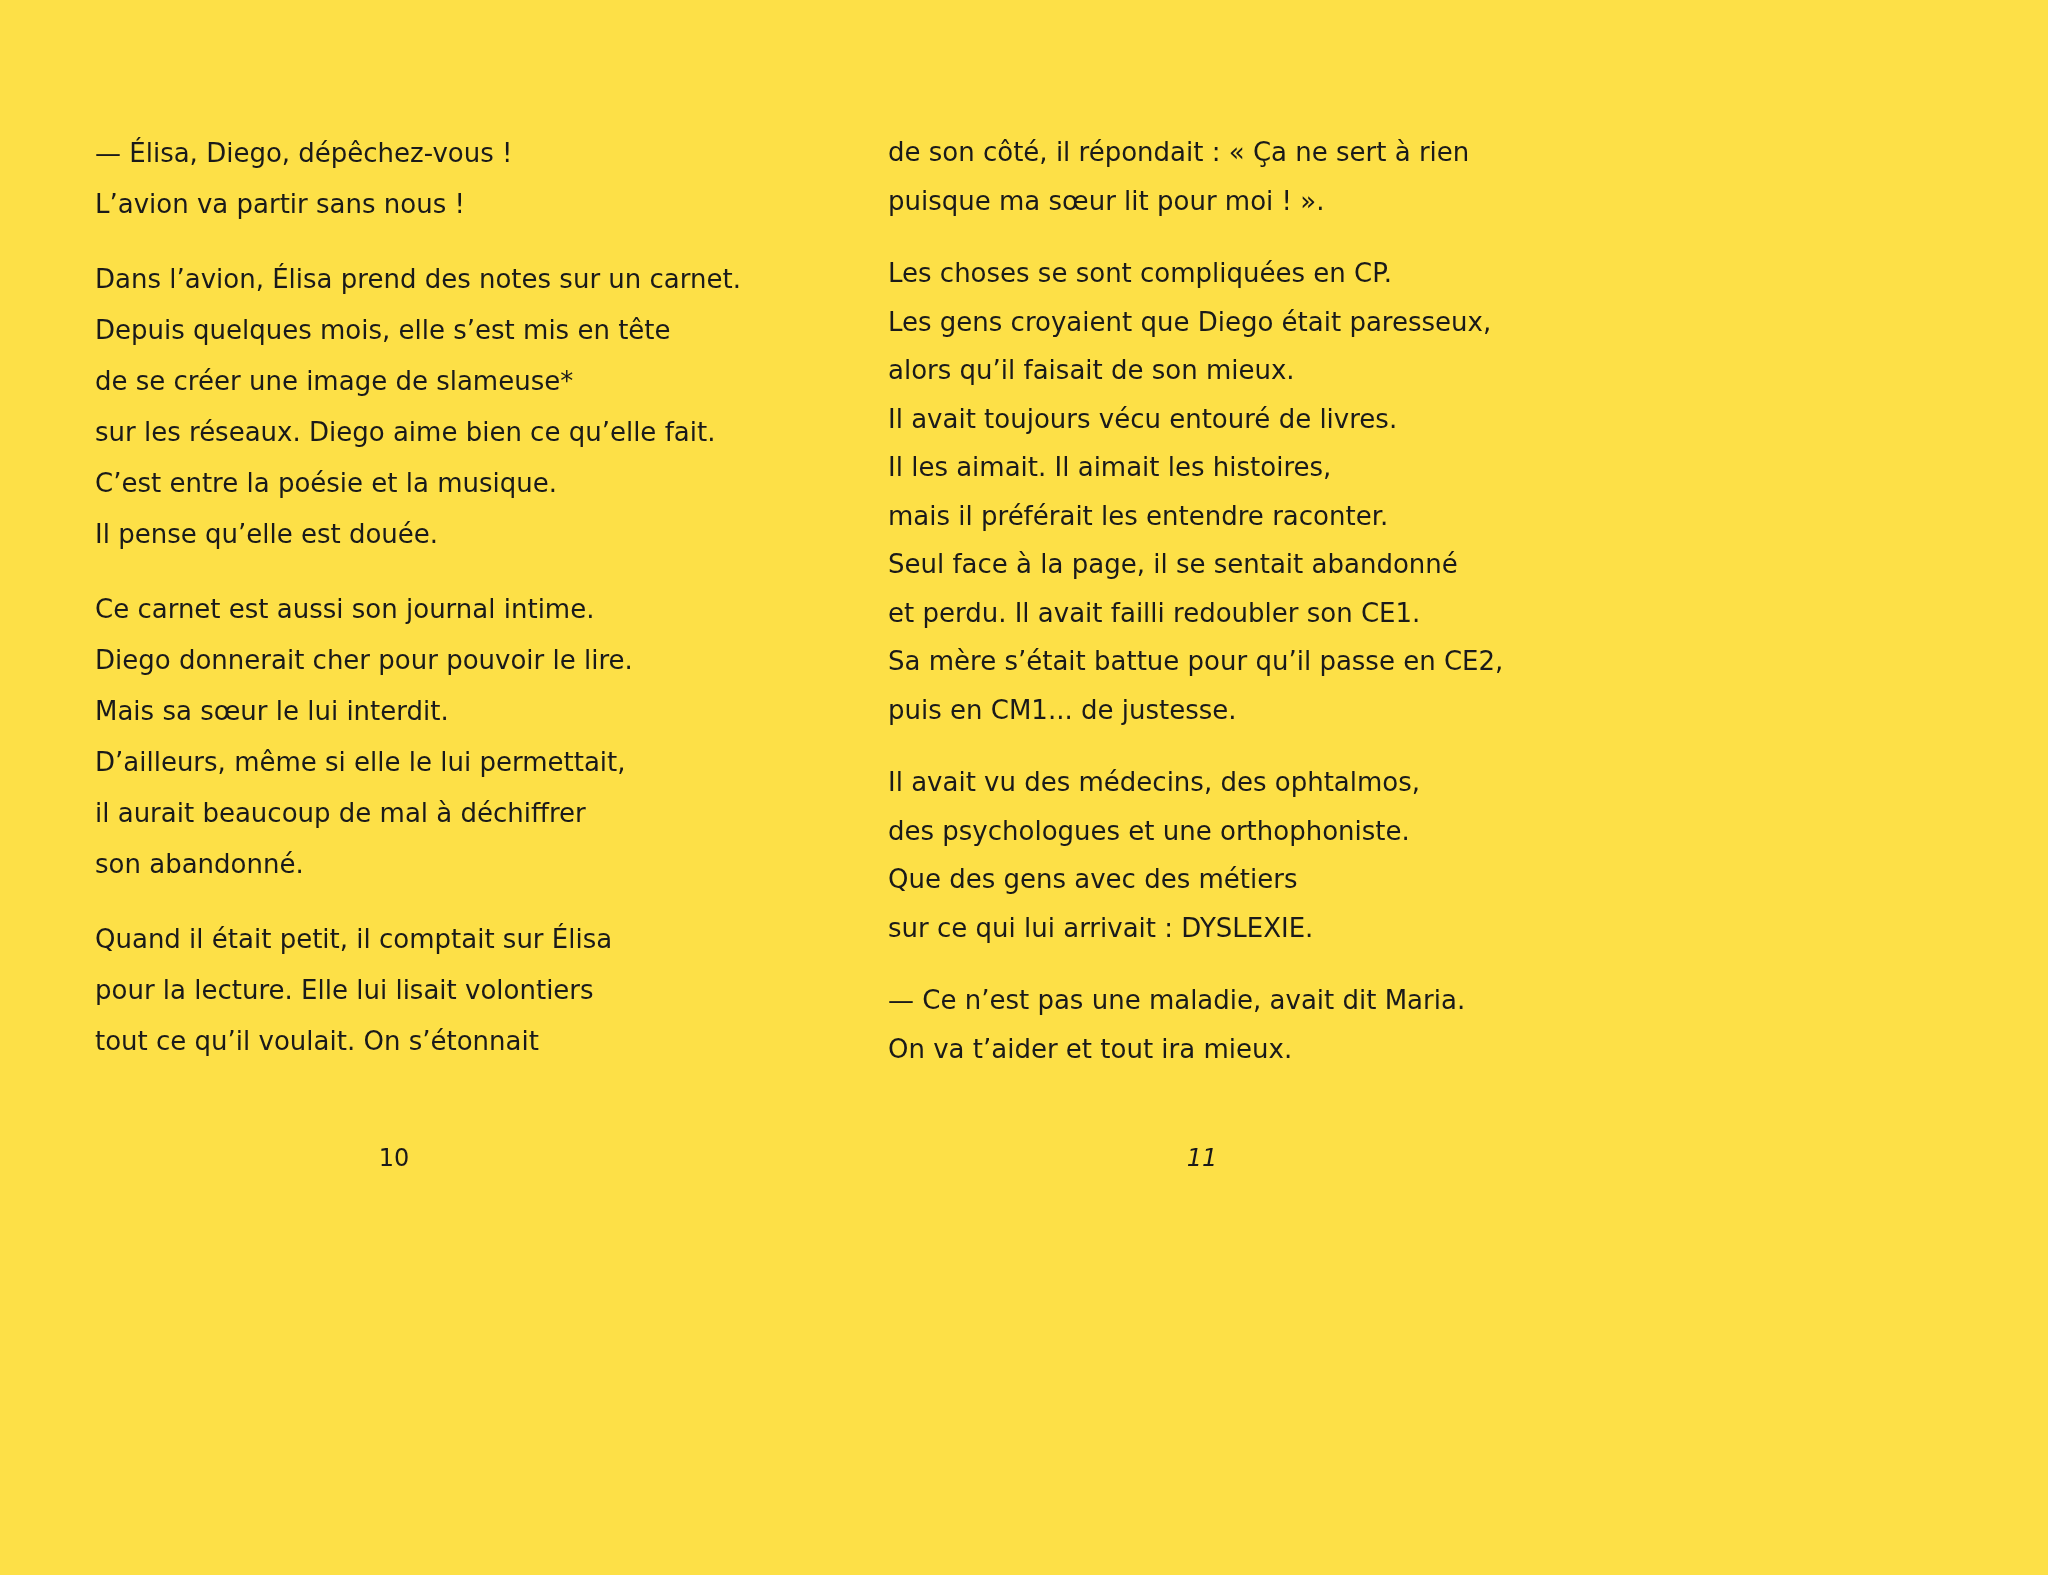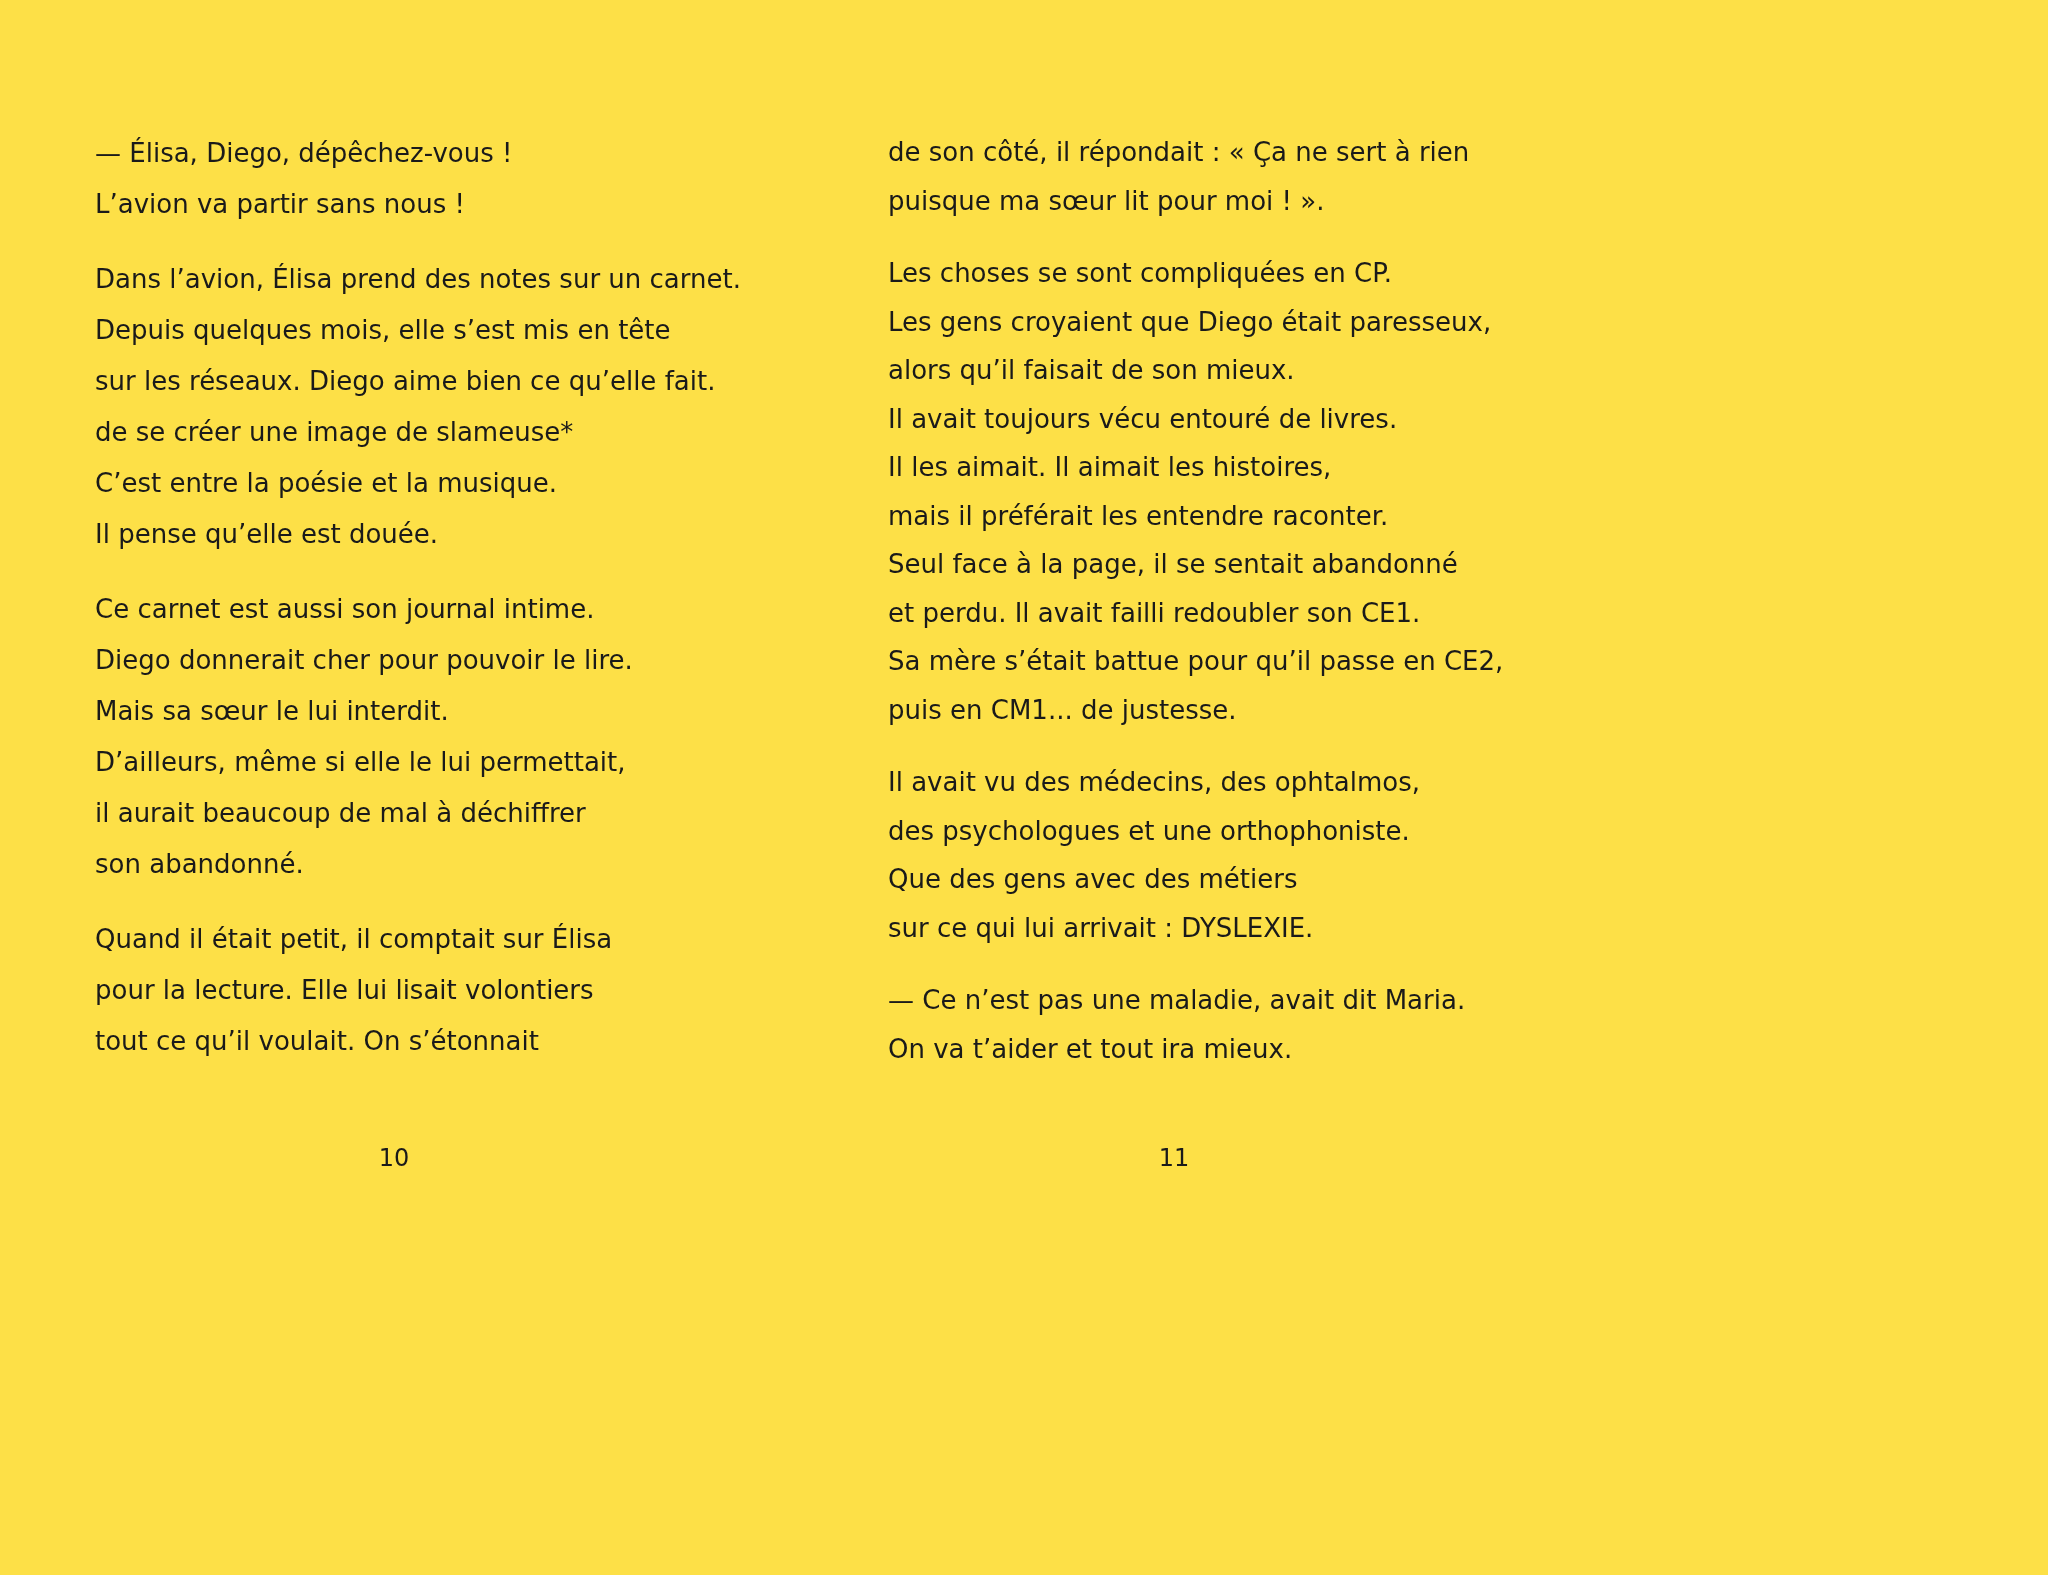--- a/index.html
+++ b/index.html
@@ -54,39 +54,40 @@
     font-size: 24px;
     line-height: 32px;
     text-align: center;
     color: #1a1a1a;
   }
   .pagenum-left {
     left: 95px;
     width: 598px;
   }
   .pagenum-right {
-    left: 878px;
+    left: 906px;
     width: 592px;
+    font-style: italic;
   }
 </style>
 </head>
 <body>
 
 <div class="spread">
 
   <div class="text-column col-left">
       <div class="paragraph">
         <div class="line">— Élisa, Diego, dépêchez-vous !</div>
         <div class="line">L’avion va partir sans nous !</div>
       </div>
       <div class="paragraph">
         <div class="line">Dans l’avion, Élisa prend des notes sur un carnet.</div>
         <div class="line">Depuis quelques mois, elle s’est mis en tête</div>
+        <div class="line">de se créer une image de slameuse*</div>
         <div class="line">sur les réseaux. Diego aime bien ce qu’elle fait.</div>
-        <div class="line">de se créer une image de slameuse*</div>
         <div class="line">C’est entre la poésie et la musique.</div>
         <div class="line">Il pense qu’elle est douée.</div>
       </div>
       <div class="paragraph">
         <div class="line">Ce carnet est aussi son journal intime.</div>
         <div class="line">Diego donnerait cher pour pouvoir le lire.</div>
         <div class="line">Mais sa sœur le lui interdit.</div>
         <div class="line">D’ailleurs, même si elle le lui permettait,</div>
         <div class="line">il aurait beaucoup de mal à déchiffrer</div>
         <div class="line">son abandonné.</div>

